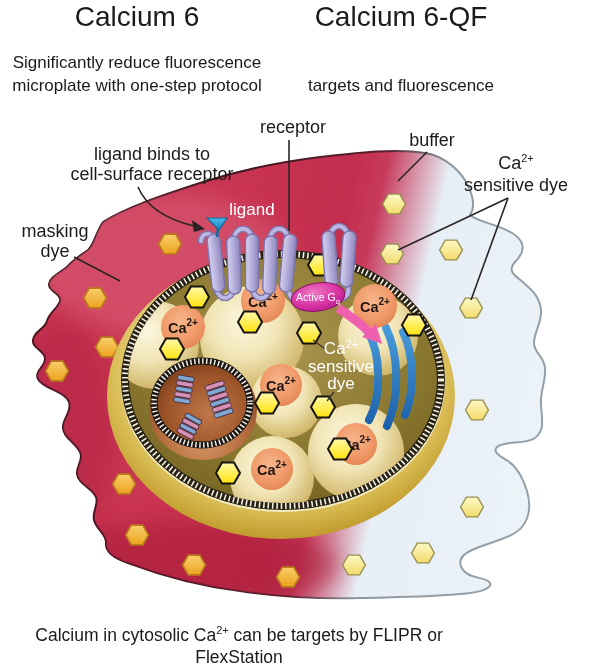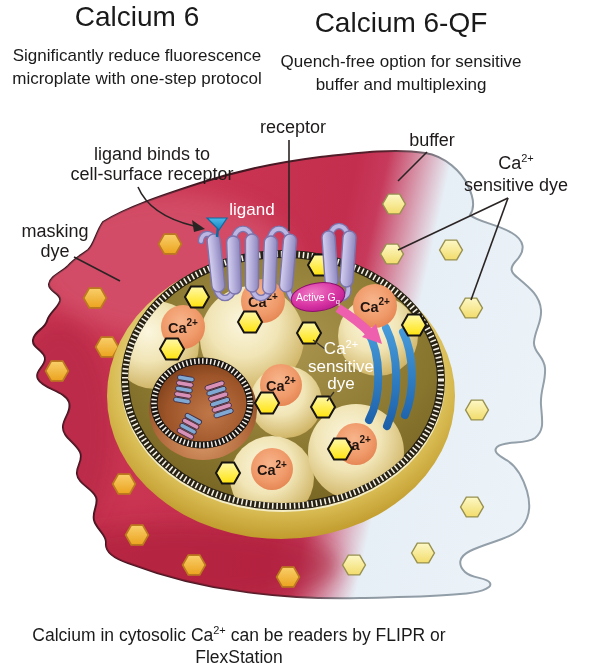--- a/index.html
+++ b/index.html
@@ -2,23 +2,23 @@
 <html><head>
 <meta charset="utf-8">
 <style>
   html,body{margin:0;padding:0;}
   body{
     width:600px;height:671px;position:relative;background:#ffffff;
     font-family:"Liberation Sans", sans-serif;color:#1a1a1a;overflow:hidden;
   }
   .hdr-col{position:absolute;text-align:center;}
   .hdr-col .title{font-size:28px;font-weight:400;letter-spacing:0px;line-height:30px;}
-  .hdr-col .sub{font-size:17px;line-height:23px;margin-top:12px;}
+  .hdr-col .sub{font-size:17px;line-height:23px;margin-top:19px;}
   #hdr-left{left:0;top:2px;width:274px;}
-  #hdr-right{left:280px;top:8px;width:242px;}
+  #hdr-right{left:280px;top:2px;width:242px;}
   #footer{
     position:absolute;left:0;top:619px;width:478px;text-align:center;
     font-size:17.5px;line-height:22px;
   }
   #footer .sup, .svg-sup{font-size:11px;}
   #footer .sup{vertical-align:super;}
   svg text{font-family:"Liberation Sans", sans-serif;}
   .lbl{font-size:18px;fill:#1e1a1a;}
   .lbl-white{font-size:17px;fill:#ffffff;}
   .ptr{stroke:#2b2424;stroke-width:1.6;fill:none;}
@@ -41,22 +41,22 @@
   <div class="title">Calcium 6</div>
   <div class="sub">
     <span>Significantly reduce fluorescence</span><br>
     <span>microplate with one-step protocol</span>
   </div>
 </div>
 
 <div class="hdr-col" id="hdr-right">
   <div class="title">Calcium 6-QF</div>
   <div class="sub">
-    <span>Quench-free option for sensitive</span><br>
-    <span>buffer and multiplexing</span>
+    <br>
+    <span>targets and fluorescence</span>
   </div>
 </div>
 
 <svg width="600" height="524" viewBox="0 95 600 524" style="position:absolute;left:0;top:95px;" xmlns="http://www.w3.org/2000/svg">
   <defs>
     <linearGradient id="extraFill" gradientUnits="userSpaceOnUse" x1="175" y1="335" x2="535" y2="415">
       <stop offset="0" stop-color="#ca3552"></stop>
       <stop offset="0.38" stop-color="#c42e4e"></stop>
       <stop offset="0.46" stop-color="#c73a5c"></stop>
       <stop offset="0.63" stop-color="#e7eff6"></stop>
@@ -355,15 +355,15 @@
     <g>
       <text class="lbl" x="516" y="169" text-anchor="middle"><tspan>Ca</tspan><tspan class="svg-sup" dy="-7">2+</tspan></text>
       <text class="lbl" x="516" y="191" text-anchor="middle">sensitive dye</text>
       <line class="ptr" x1="508" y1="198" x2="398" y2="250"></line>
       <line class="ptr" x1="508" y1="198" x2="471" y2="300"></line>
     </g>
   </g>
 </svg>
 
 <div id="footer">
-  <span><span>Calcium in cytosolic Ca</span><span class="sup">2+</span><span> can be readers by FLIPR or FlexStation</span></span><br>
+  <span><span>Calcium in cytosolic Ca</span><span class="sup">2+</span><span> can be targets by FLIPR or FlexStation</span></span><br>
   <span>microplate readers using calcium-sensitive dye indicators</span>
 </div>
 
 </body></html>

